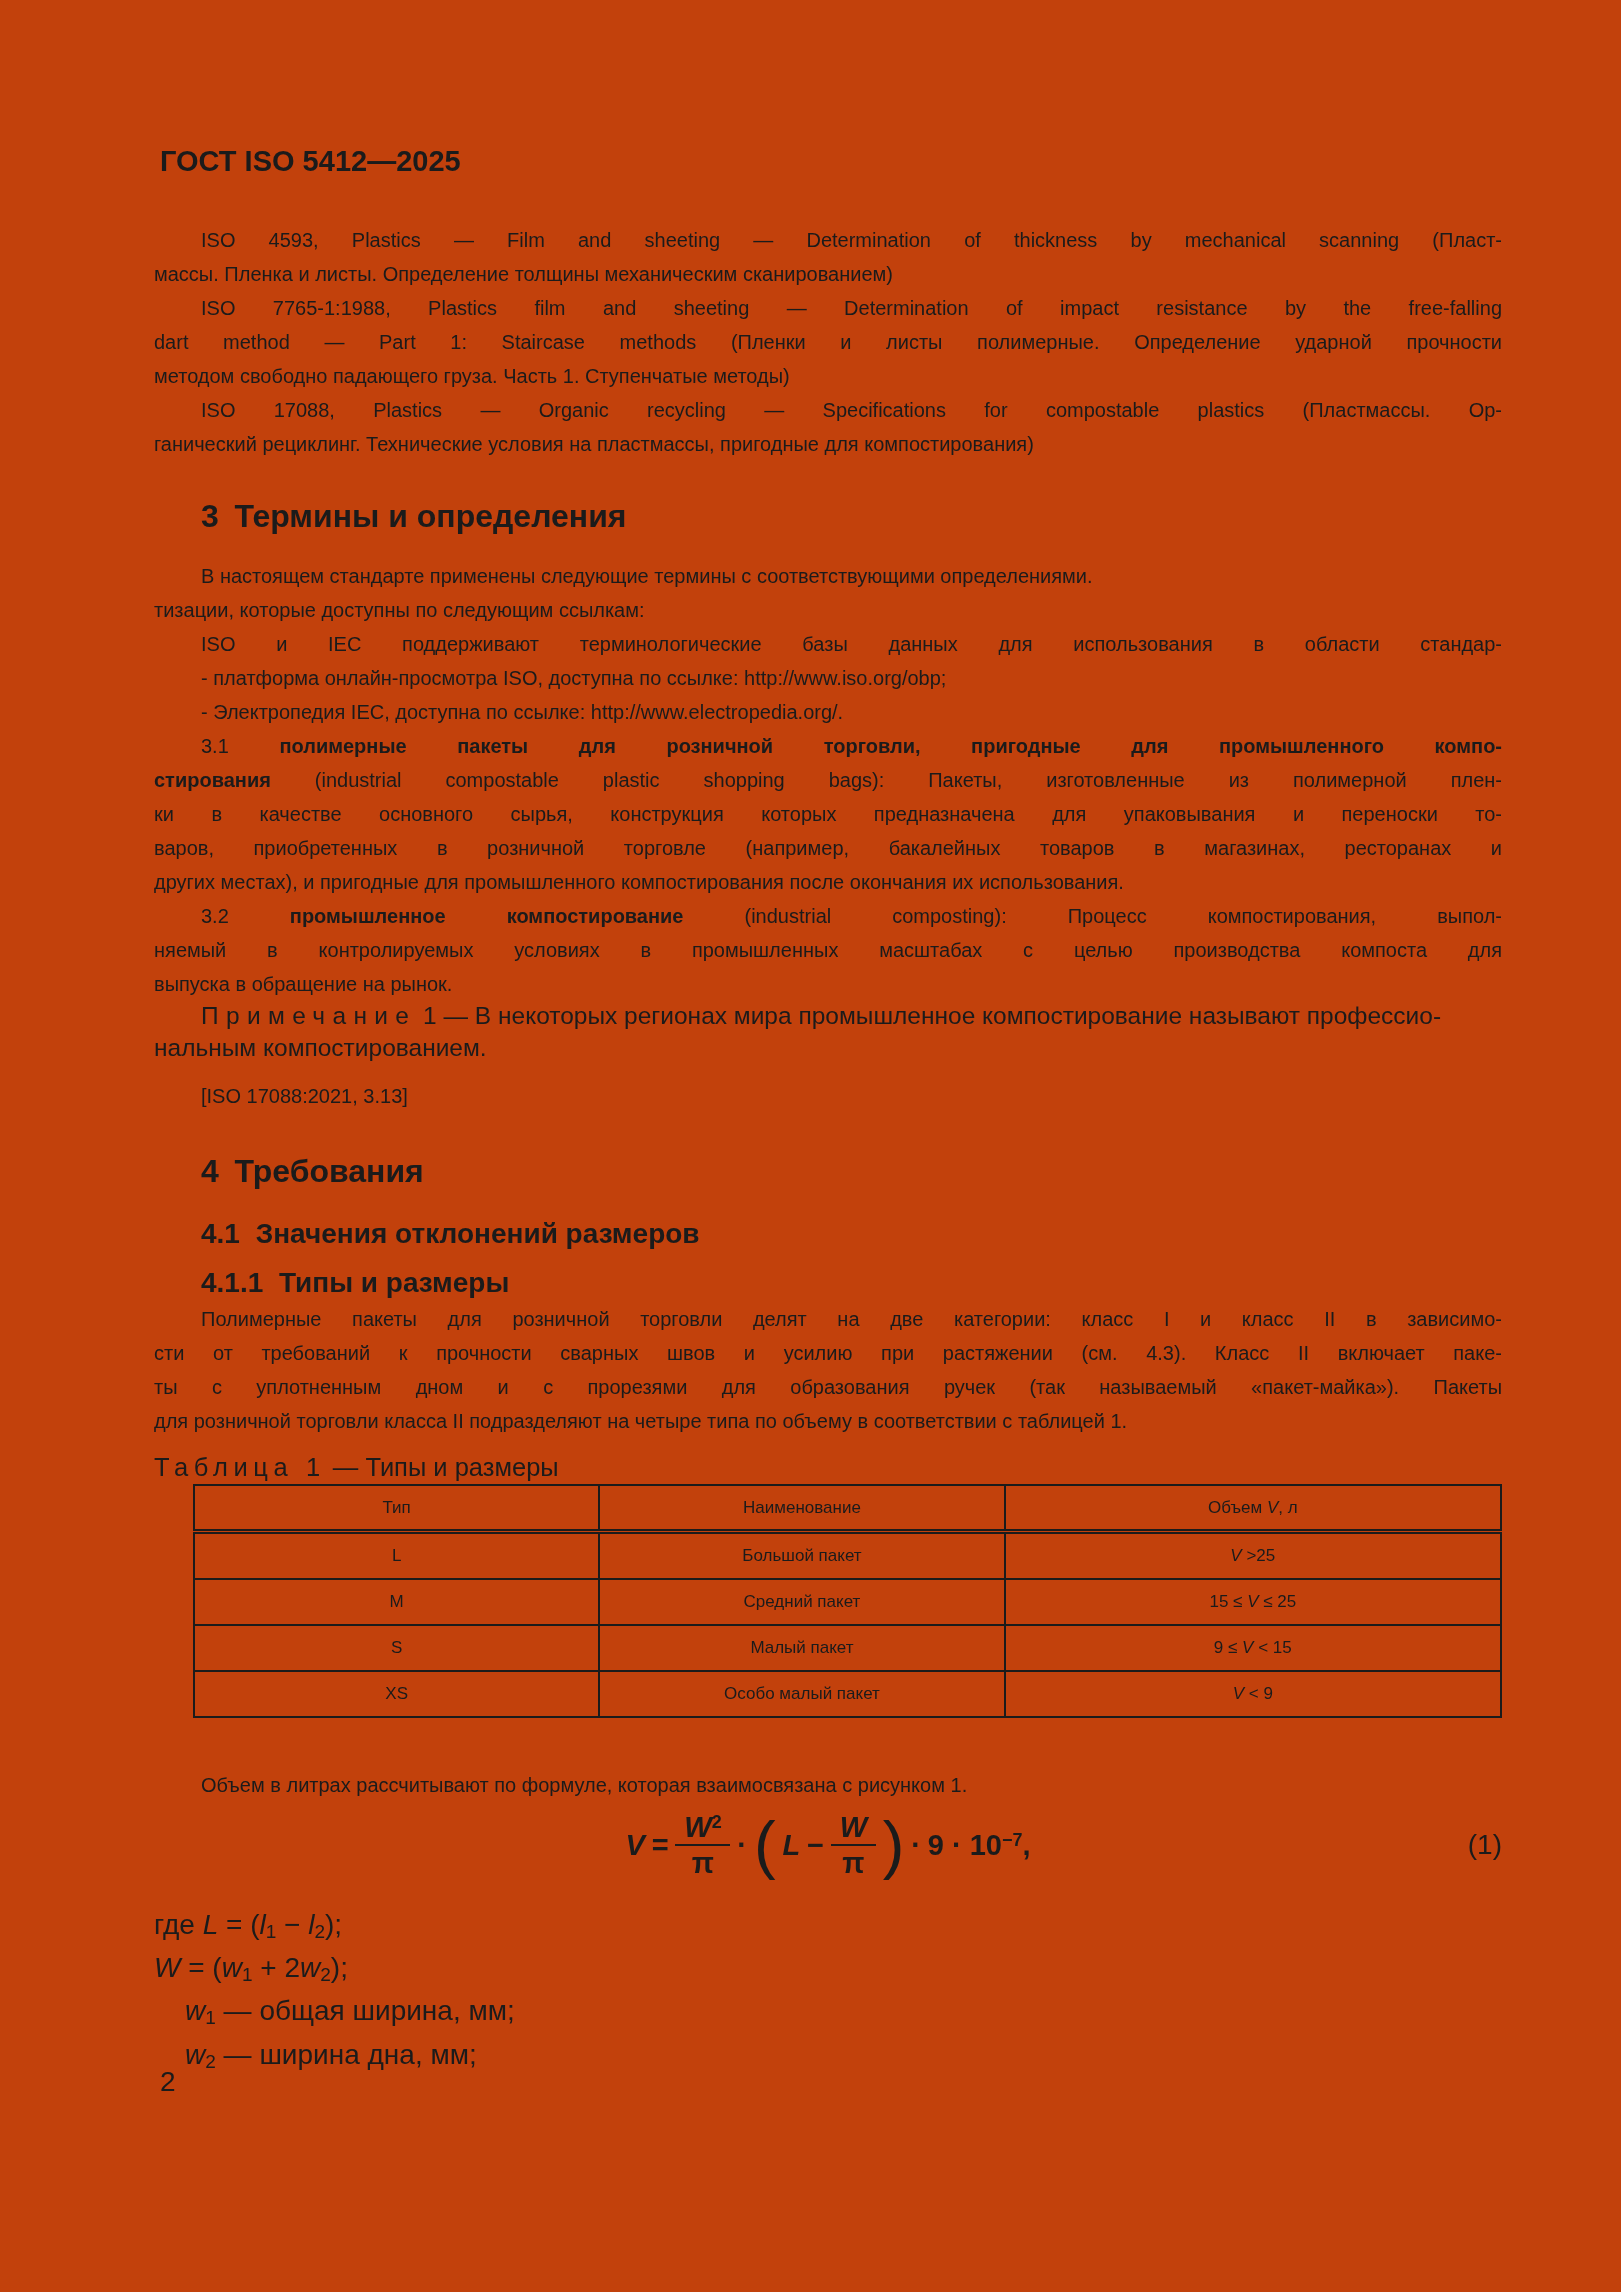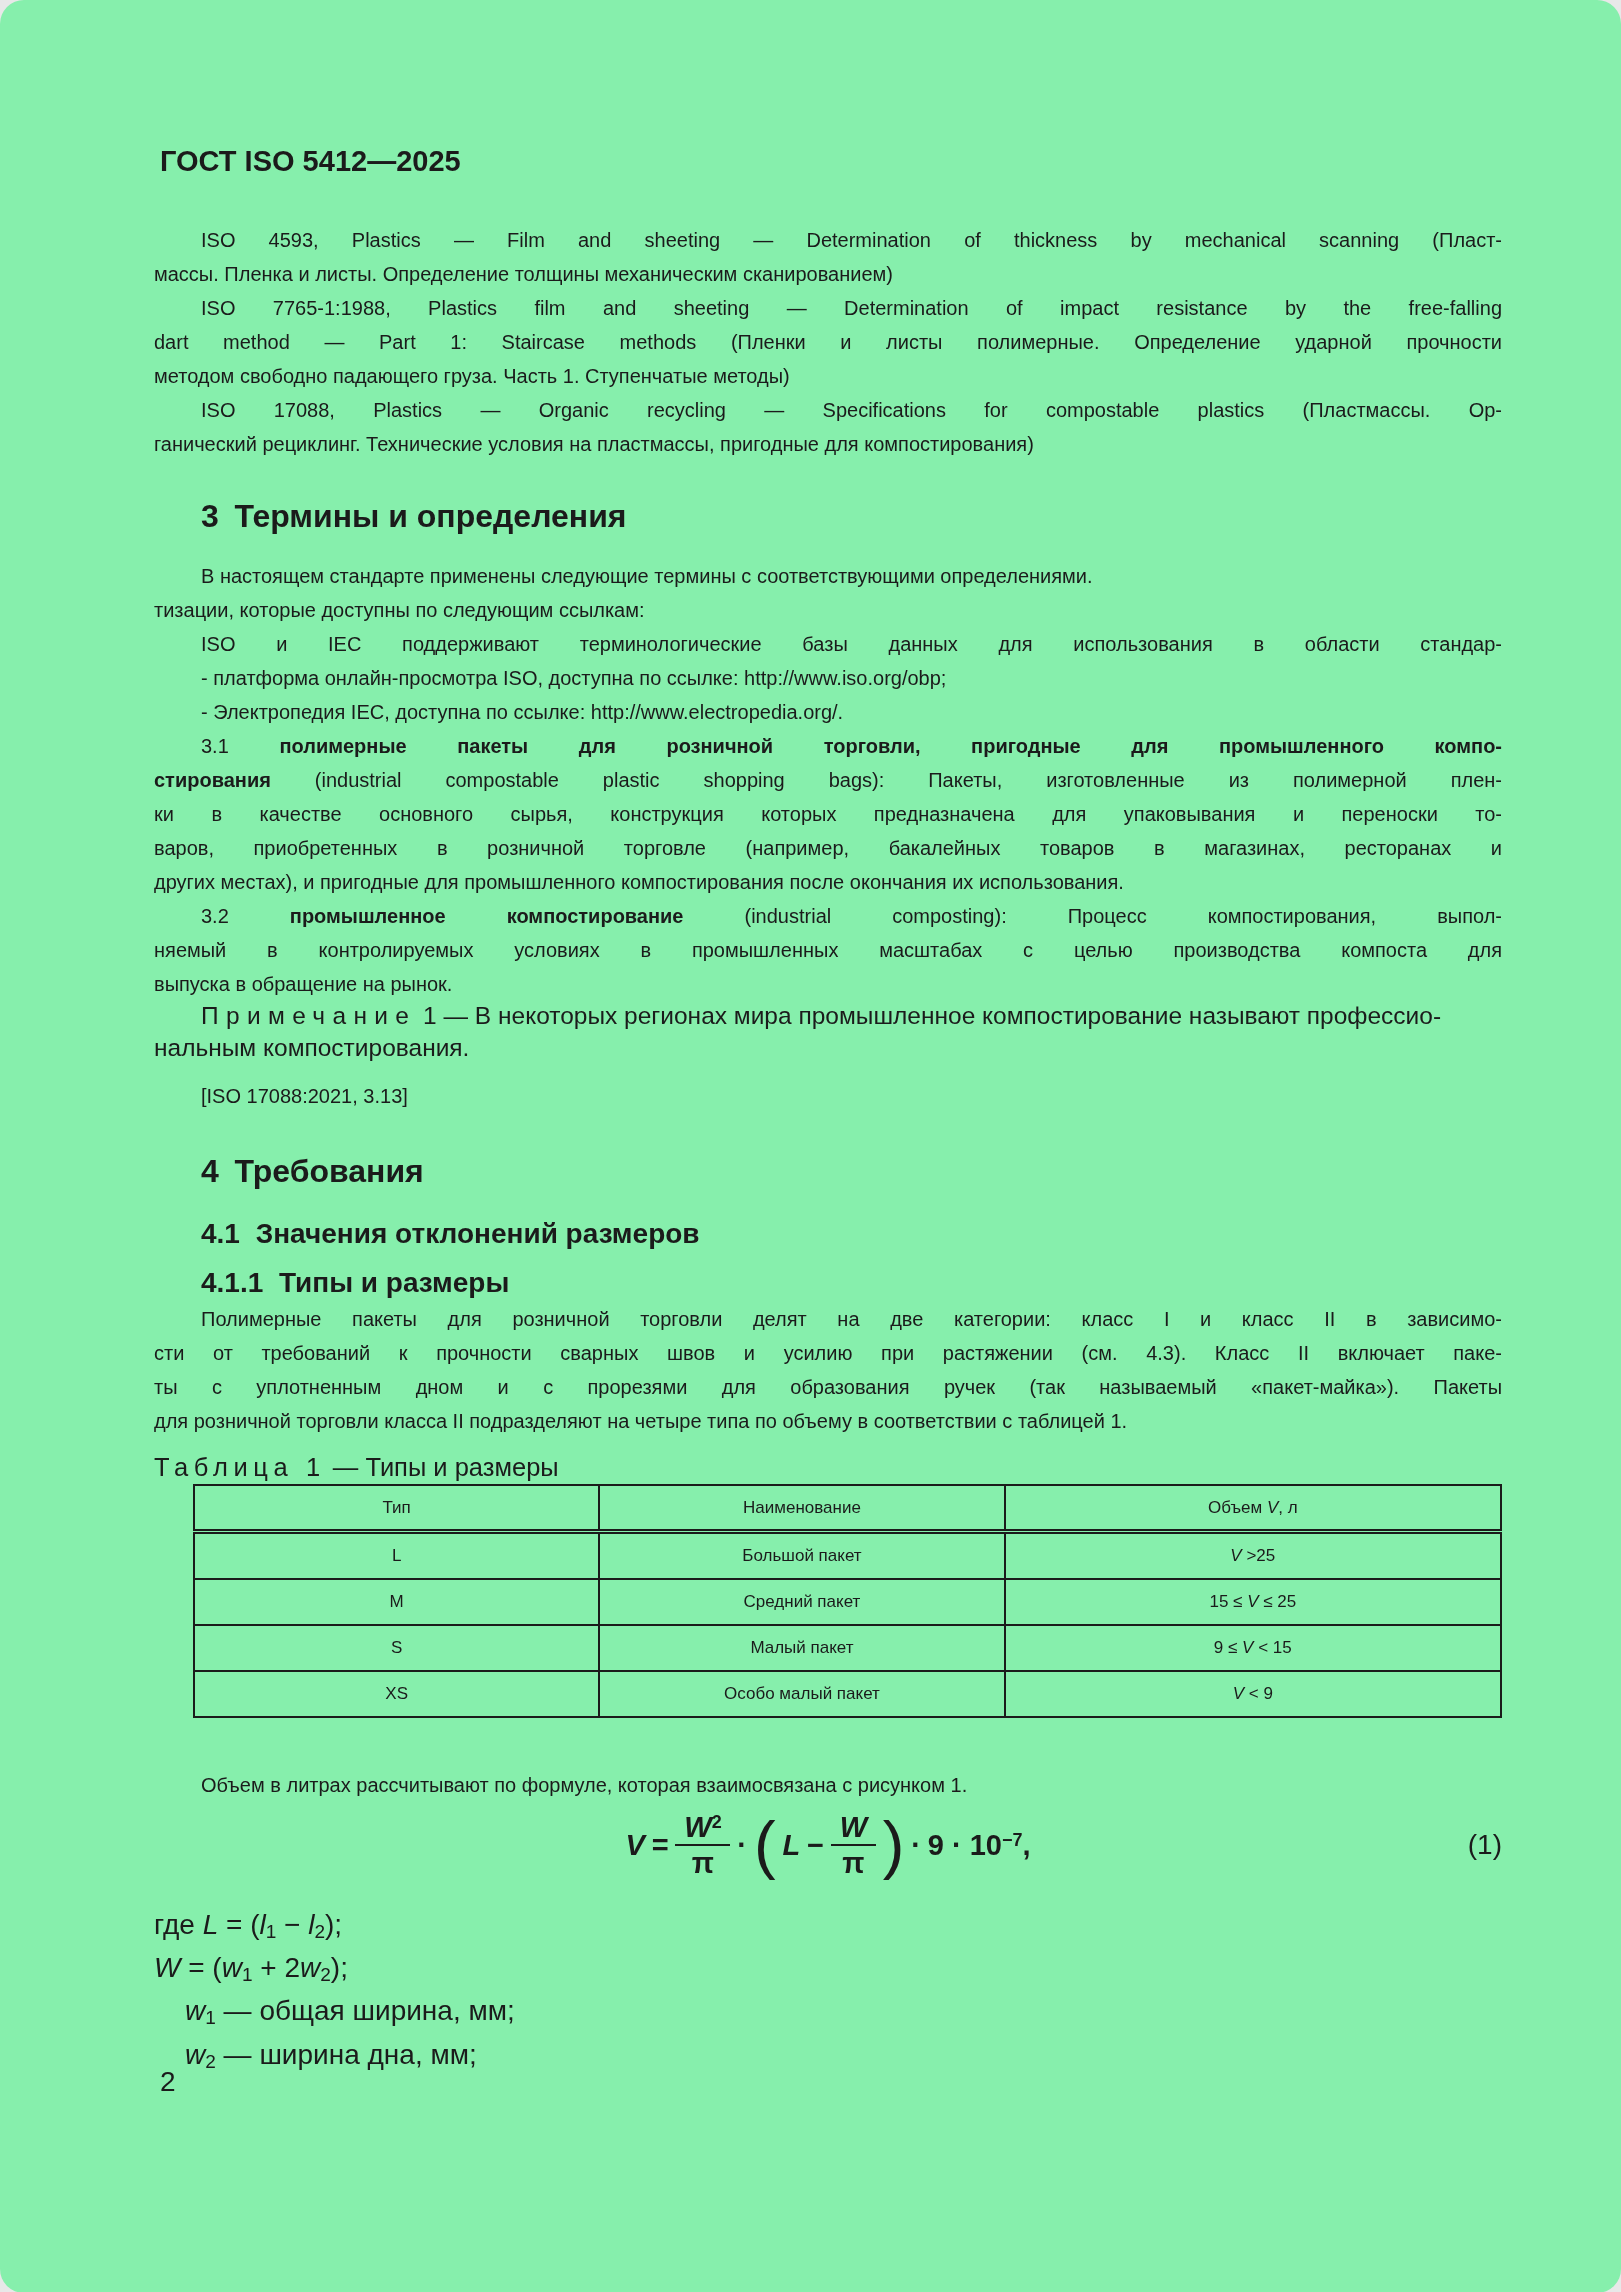--- a/index.html
+++ b/index.html
@@ -1,24 +1,23 @@
 <!DOCTYPE html>
 <html lang="ru"><head>
 <meta charset="utf-8">
 <title>ГОСТ ISO 5412—2025 — стр. 2</title>
 <style>
   html,body{margin:0;padding:0;background:#e8e8e8;}
   .page{
     position:relative;
     width:1621px;height:2293px;
-    background:#86efac;
+    background:#c2410c;
     color:#1b1b1b;
     font-family:"Liberation Sans","DejaVu Sans",sans-serif;
     overflow:hidden;
-    border-radius:24px;
   }
   .abs{position:absolute;}
   .doc-header{left:160px;top:145px;font-size:29px;font-weight:700;}
   .txtblock{left:154px;width:1348px;font-size:20px;line-height:34px;}
   .line{text-align:left;}
   .ind{text-indent:47px;}
   .just{text-align:justify;text-align-last:justify;}
   .h-sec{left:154px;width:1348px;font-size:32px;font-weight:700;}
   .h-sub{left:154px;width:1348px;font-size:28px;font-weight:700;}
   .h-num{margin-right:15.7px;}
@@ -87,21 +86,21 @@
     <div class="line just">ки в качестве основного сырья, конструкция которых предназначена для упаковывания и переноски то-</div>
     <div class="line just">варов, приобретенных в розничной торговле (например, бакалейных товаров в магазинах, ресторанах и</div>
     <div class="line">других местах), и пригодные для промышленного компостирования после окончания их использования.</div>
     <div class="line ind just"><span>3.2 </span><span class="s-b">промышленное компостирование</span><span> (industrial composting): Процесс компостирования, выпол-</span></div>
     <div class="line just">няемый в контролируемых условиях в промышленных масштабах с целью производства компоста для</div>
     <div class="line">выпуска в обращение на рынок.</div>
   </div>
 
   <div class="abs note" style="top:1000px;">
     <div class="line ind"><span class="spaced">Примечание</span><span> 1 — В некоторых регионах мира промышленное компостирование называют профессио-</span></div>
-    <div class="line">нальным компостирования.</div>
+    <div class="line">нальным компостированием.</div>
   </div>
 
   <div class="abs txtblock" style="top:1079px;">
     <div class="line ind">[ISO 17088:2021, 3.13]</div>
   </div>
 
   <div class="abs h-sec headind" style="top:1153px;">
     <span class="h-num">4</span><span>Требования</span>
   </div>
 

